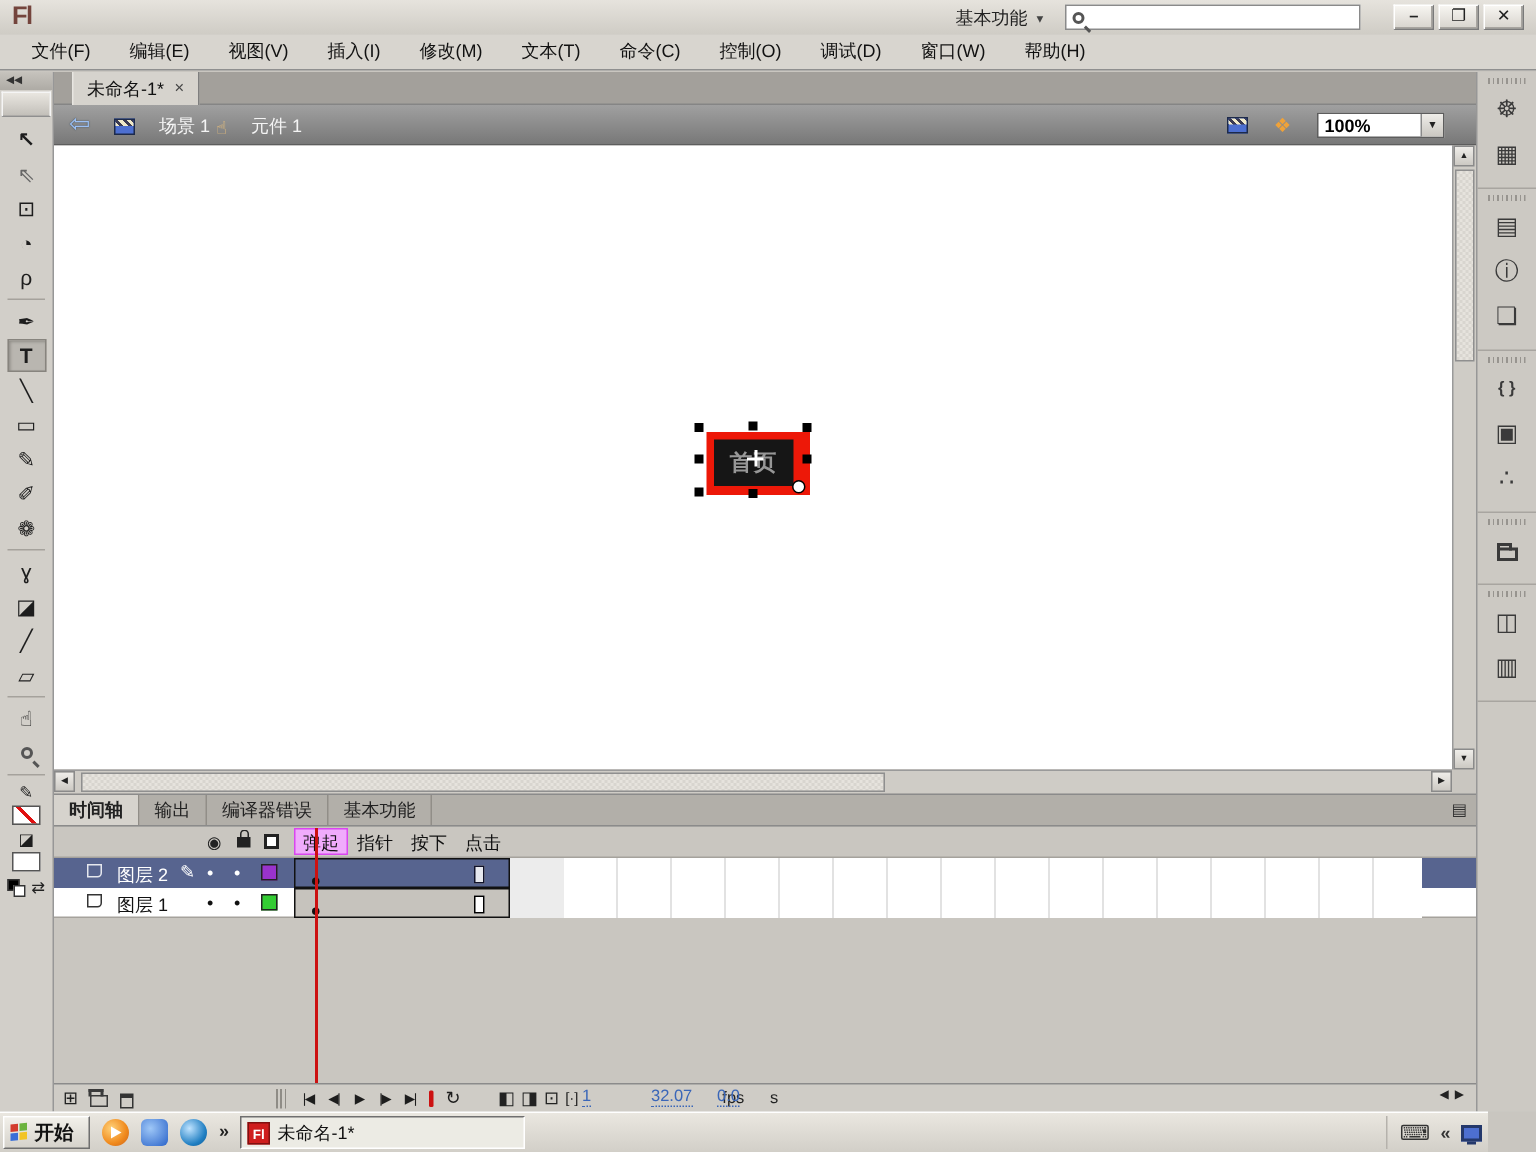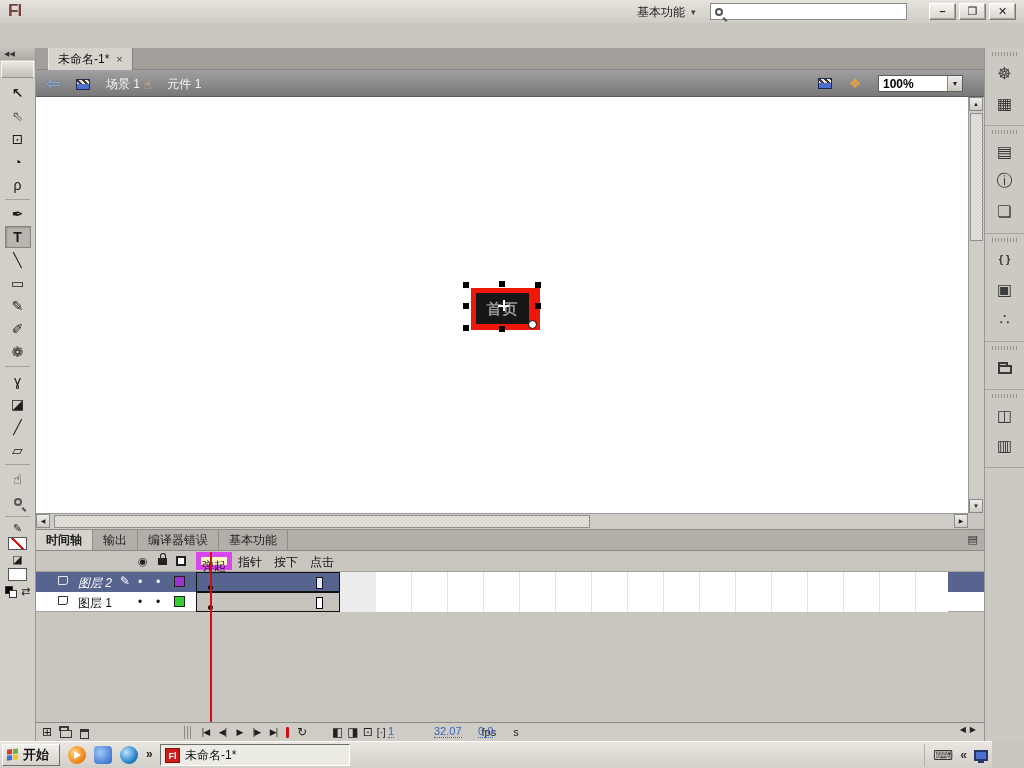--- a/index.html
+++ b/index.html
@@ -87,24 +87,24 @@
   .tl-tab{padding:0 10px;line-height:20px;border-right:1px solid #918e88;color:#222;}
   .tl-tab.active{background:#d6d3cd;font-weight:bold;}
   .panelmenu{position:absolute;right:6px;top:3px;font-size:11px;color:#333;}
   .tl-head{position:absolute;left:0;top:21px;width:948px;height:21px;border-bottom:1px solid #a5a29c;}
   .hicon{position:absolute;top:4px;font-size:11px;color:#222;}
   .eye{left:102px;}
   .lockic{left:122px;top:7px;width:9px;height:7px;background:#222;}
   .lockic::before{content:"";position:absolute;left:1.5px;top:-5px;width:4px;height:5px;border:1.5px solid #222;border-bottom:none;border-radius:3px 3px 0 0;}
   .sqicon{left:140px;top:5px;width:10px;height:10px;border:2.5px solid #222;background:#fff;}
   .flabel{position:absolute;top:3px;width:36px;text-align:center;color:#111;}
-  .flabel.hot{top:1px;height:18px;line-height:18px;background:#fef9c3;border:5px solid #d946ef;}
+  .flabel.hot{top:1px;height:18px;line-height:18px;background:#f0abfc;border:1px solid #d946ef;}
   .layer-row{position:absolute;left:0;width:948px;height:20px;display:block;}
   .layer-row .lname{position:absolute;left:42px;top:3px;}
-  .row1{top:42px;background:#57648f;color:#fff;font-style:italic;}
+  .row1{top:42px;background:#57648f;color:#fff;}
   .row2{top:62px;background:#fff;color:#111;border-bottom:1px solid #a5a29c;padding-left:21px;}
   .foldic{position:absolute;left:22px;top:4px;width:10px;height:9px;border:1.5px solid currentColor;border-radius:0 0 3px 0;opacity:.85;}
   .lpencil{position:absolute;left:84px;top:2px;font-size:12px;}
   .ldot1{position:absolute;left:102px;top:3px;} .ldot2{position:absolute;left:120px;top:3px;}
   .lswatch{position:absolute;left:138px;top:4px;width:11px;height:11px;border:1px solid #222;}
   .sw-purple{background:#9933cc;} .sw-green{background:#33cc33;}
   .track{position:absolute;left:160px;top:0;width:752px;height:20px;background:repeating-linear-gradient(90deg,#fff 0 35px,#e2e2e2 35px 36px);}
   .fspan{position:absolute;left:0;top:0;width:144px;height:20px;border:1px solid #111;}
   .fspan.sel{background:#57648f;} .fspan.norm{background:#c6c3bd;}
   .aftercol{position:absolute;left:144px;top:0;width:36px;height:20px;background:#ececec;}
@@ -158,20 +158,33 @@
       <span class="mag"></span>
       <input class="searchfield" style="">
     </div>
     <div class="winbtns">
       <div class="winbtn">–</div>
       <div class="winbtn">❐</div>
       <div class="winbtn">✕</div>
     </div>
   </div>
 
+  <div class="menubar">
+    <span class="menu-item">文件(F)</span>
+    <span class="menu-item">编辑(E)</span>
+    <span class="menu-item">视图(V)</span>
+    <span class="menu-item">插入(I)</span>
+    <span class="menu-item">修改(M)</span>
+    <span class="menu-item">文本(T)</span>
+    <span class="menu-item">命令(C)</span>
+    <span class="menu-item">控制(O)</span>
+    <span class="menu-item">调试(D)</span>
+    <span class="menu-item">窗口(W)</span>
+    <span class="menu-item">帮助(H)</span>
+  </div>
 
   <div class="tools">
     <div class="collapse">◀◀</div>
     <div class="tools-header"></div>
     <div class="tool">
         <span style="font-weight:bold">↖</span>
       </div>
     <div class="tool">
         <span style="color:#666">⇖</span>
       </div>

